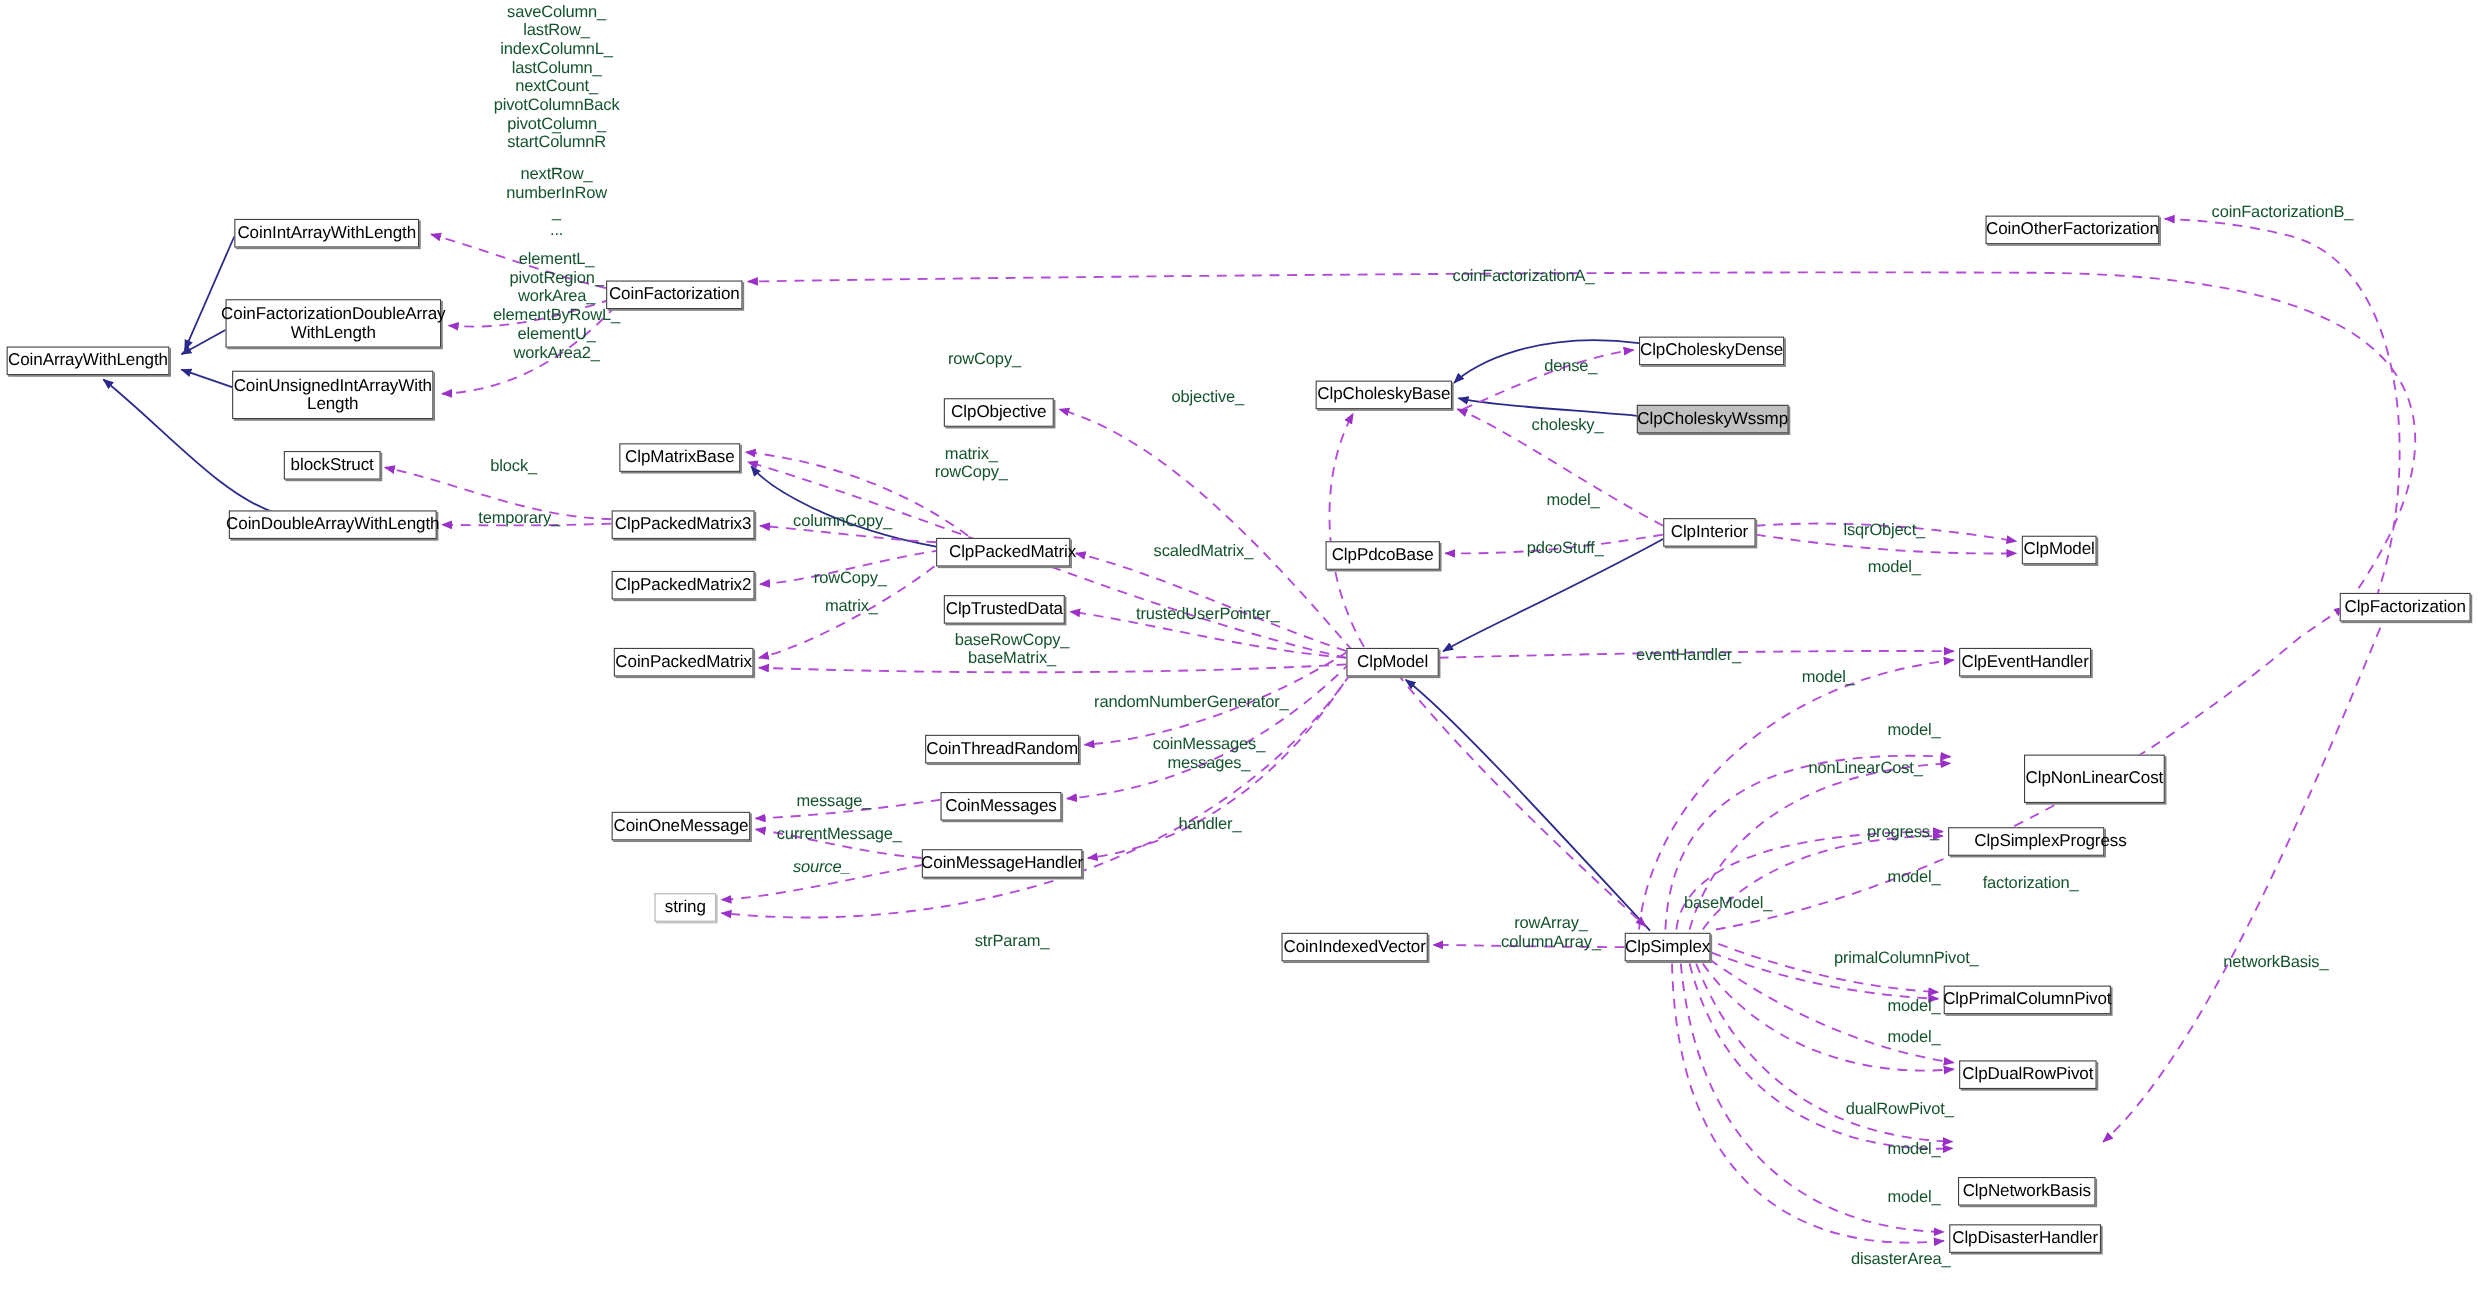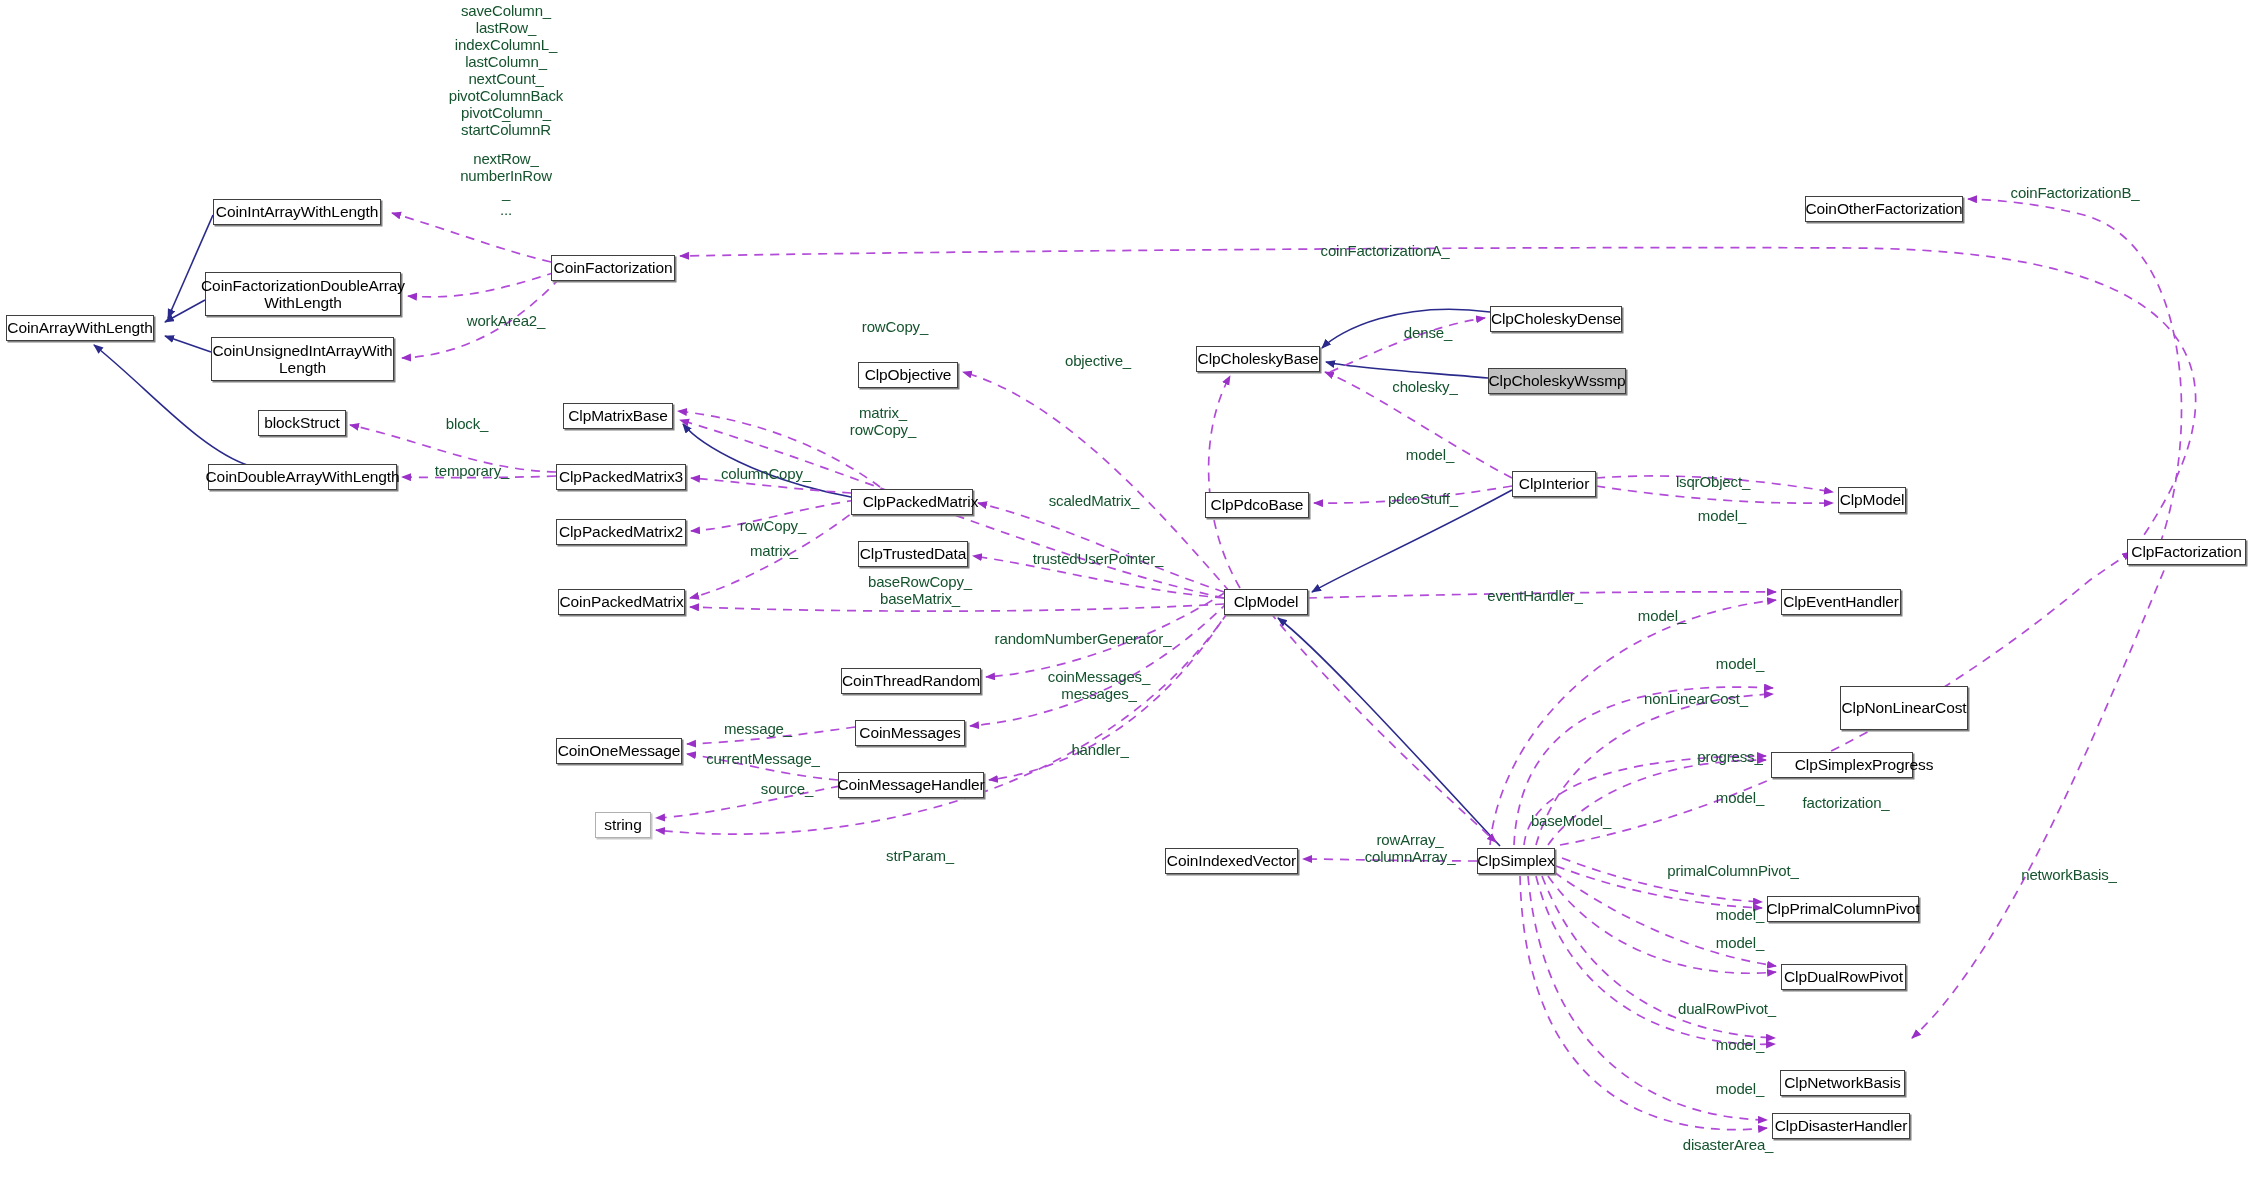--- a/index.html
+++ b/index.html
@@ -185,20 +185,25 @@
 nextCount_
 pivotColumnBack
 _</div>
   <div class="elabel" style="left: 406px; top: 104px; width: 200px;">pivotColumn_
 startColumnR
 _</div>
   <div class="elabel" style="left: 406px; top: 150px; width: 200px;">nextRow_
 numberInRow
 _
 ...</div>
+  <div class="elabel" style="left: 406px; top: 227px; width: 200px;">elementL_
+pivotRegion_
+workArea_
+elementByRowL_
+elementU_</div>
   <div class="elabel" style="left: 406px; top: 312px; width: 200px;">workArea2_</div>
   <div class="elabel" style="left: 1295px; top: 242px; width: 180px;">coinFactorizationA_</div>
   <div class="elabel" style="left: 1985px; top: 184px; width: 180px;">coinFactorizationB_</div>
   <div class="elabel" style="left: 840px; top: 318px; width: 110px;">rowCopy_</div>
   <div class="elabel" style="left: 1043px; top: 352px; width: 110px;">objective_</div>
   <div class="elabel" style="left: 823px; top: 404px; width: 120px;">matrix_
 rowCopy_</div>
   <div class="elabel" style="left: 417px; top: 415px; width: 100px;">block_</div>
   <div class="elabel" style="left: 417px; top: 462px; width: 110px;">temporary_</div>
   <div class="elabel" style="left: 703px; top: 465px; width: 126px;">columnCopy_</div>
@@ -218,21 +223,21 @@
   <div class="elabel" style="left: 1612px; top: 607px; width: 100px;">model_</div>
   <div class="elabel" style="left: 982px; top: 630px; width: 202px;">randomNumberGenerator_</div>
   <div class="elabel" style="left: 1030px; top: 668px; width: 138px;">coinMessages_
 messages_</div>
   <div class="elabel" style="left: 1690px; top: 655px; width: 100px;">model_</div>
   <div class="elabel" style="left: 703px; top: 720px; width: 110px;">message_</div>
   <div class="elabel" style="left: 1628px; top: 690px; width: 136px;">nonLinearCost_</div>
   <div class="elabel" style="left: 1048px; top: 741px; width: 104px;">handler_</div>
   <div class="elabel" style="left: 690px; top: 750px; width: 146px;">currentMessage_</div>
   <div class="elabel" style="left: 1677px; top: 748px; width: 106px;">progress_</div>
-  <div class="elabel" style="left: 737px; top: 780px; width: 100px;">source_</div>
+  <div class="elabel" style="left: 697px; top: 780px; width: 100px; font-style: italic;">source_</div>
   <div class="elabel" style="left: 1690px; top: 789px; width: 100px;">model_</div>
   <div class="elabel" style="left: 1782px; top: 794px; width: 128px;">factorization_</div>
   <div class="elabel" style="left: 1513px; top: 812px; width: 116px;">baseModel_</div>
   <div class="elabel" style="left: 1348px; top: 831px; width: 124px;">rowArray_
 columnArray_</div>
   <div class="elabel" style="left: 865px; top: 847px; width: 110px;">strParam_</div>
   <div class="elabel" style="left: 1648px; top: 862px; width: 170px;">primalColumnPivot_</div>
   <div class="elabel" style="left: 2004px; top: 866px; width: 130px;">networkBasis_</div>
   <div class="elabel" style="left: 1690px; top: 906px; width: 100px;">model_</div>
   <div class="elabel" style="left: 1690px; top: 934px; width: 100px;">model_</div>

